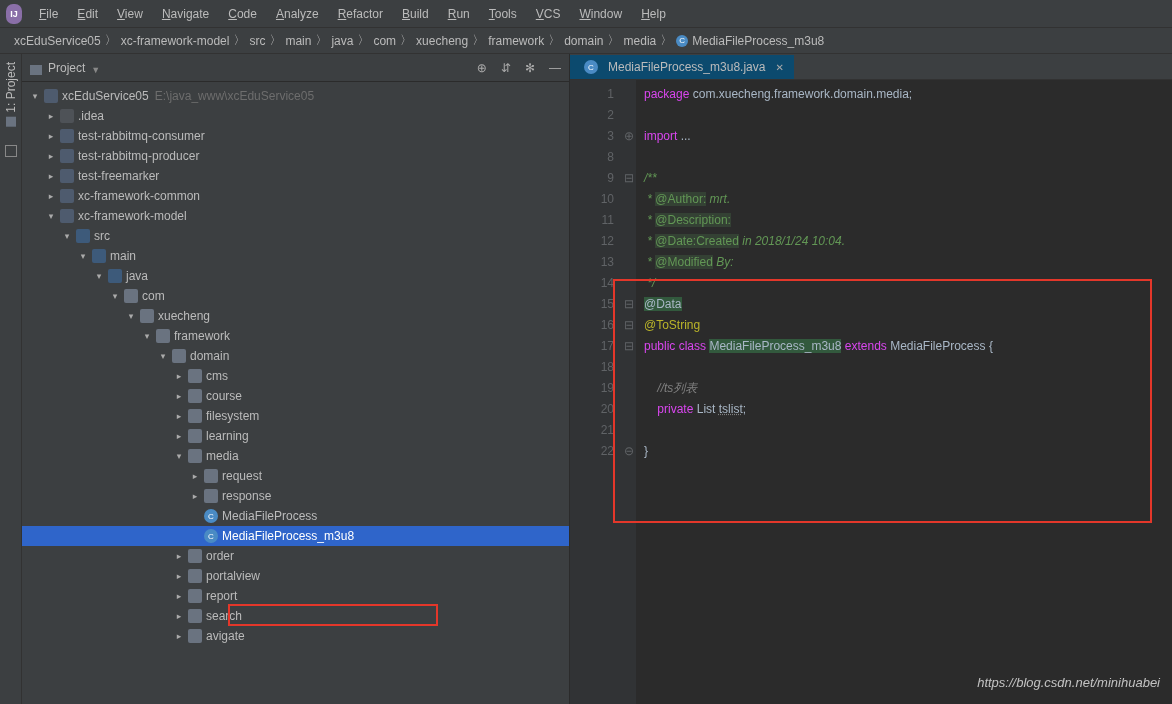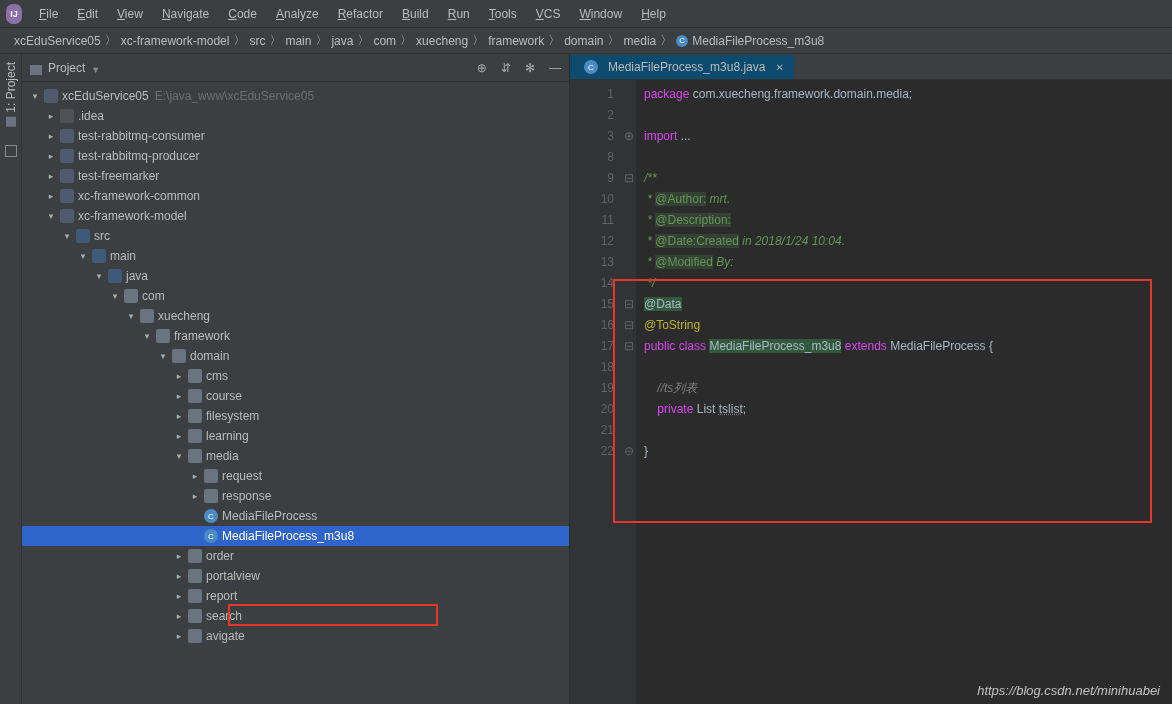--- a/index.html
+++ b/index.html
@@ -46,21 +46,21 @@
 .kw { color: #d946ef; }
 .com { color: #808080; font-style: italic; }
 .ann { color: #bbb529; }
 .hl { background: #32593d; color: #a9b7c6; }
 .id { color: #a9b7c6; }
 .typ { color: #a9b7c6; }
 .jd { color: #629755; font-style: italic; }
 .jdtag { background: #344134; color: #629755; }
 .under { text-decoration: underline dotted #808080; }
 .red-box-editor { position: absolute; border: 2px solid #e4372a; pointer-events: none; left: 613px; top: 279px; width: 539px; height: 244px; }
-.watermark { position: absolute; right: 12px; bottom: 6px; color: #ddd; font-size: 13px; opacity: .85; font-style: italic; }
+.watermark { position: absolute; right: 12px; bottom: 14px; color: #ddd; font-size: 13px; opacity: .85; font-style: italic; }
 .icon-btn { cursor: pointer; }
 </style>
 </head>
 <body>
 
 <div class="title-bar">
   <div class="app-icon">IJ</div>
   <div class="menu-bar" id="menu-bar">
       <span class="menu-item"><u>F</u>ile</span>
       <span class="menu-item"><u>E</u>dit</span>

